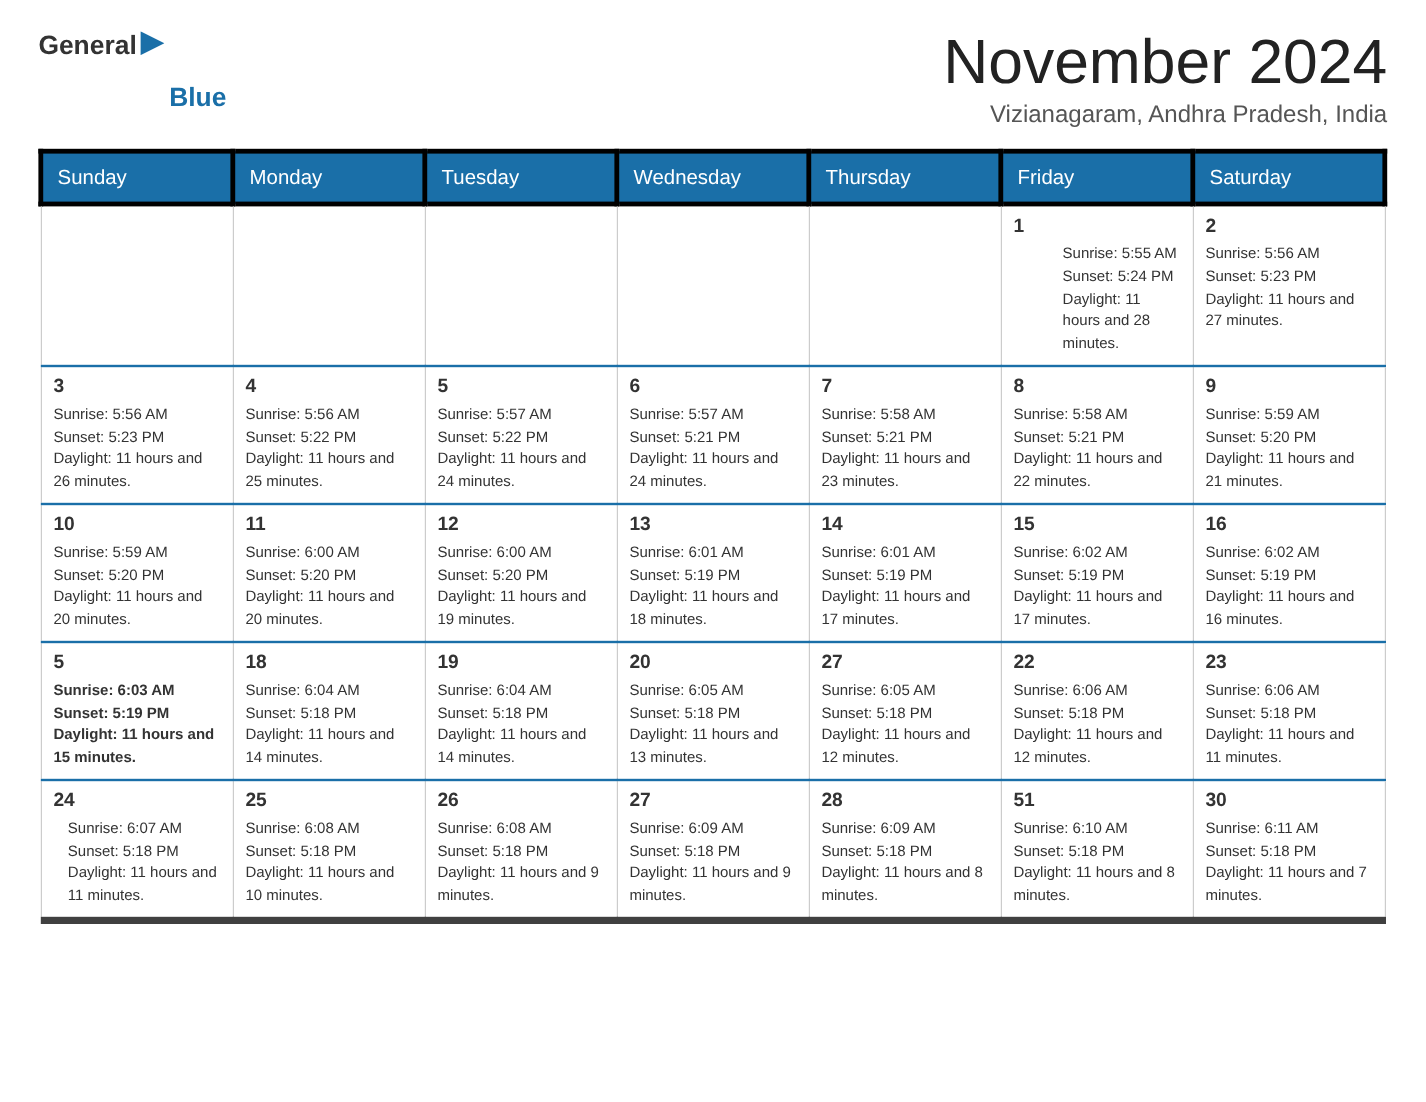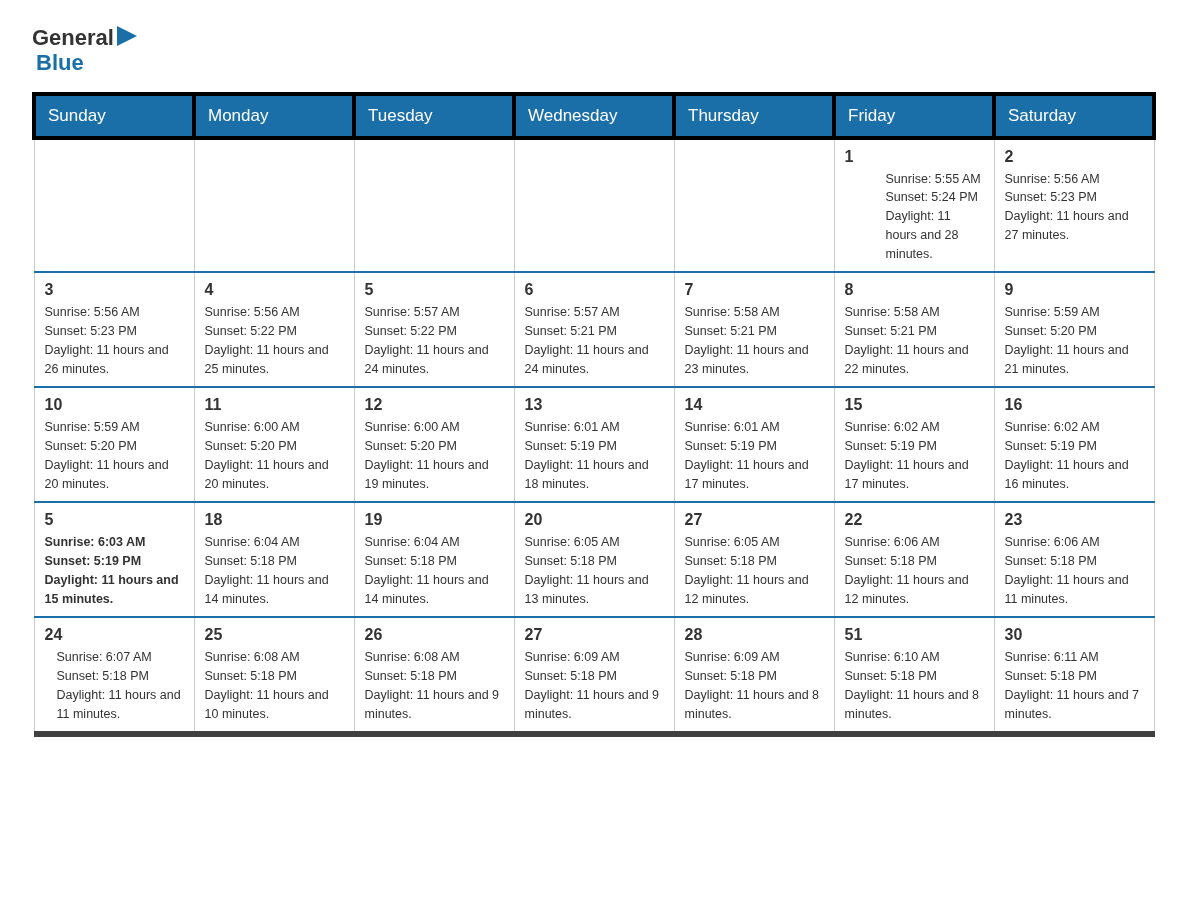--- a/index.html
+++ b/index.html
@@ -89,31 +89,35 @@
     }
     .empty-cell {
       background: #f9f9f9;
     }
   </style>
 </head>
 <body>
 
 <div class="header">
   <div class="logo">
-    <div style="display:flex; flex-direction:column; align-items:flex-start; line-height:1.15;">
+    <div style="display:flex; align-items:flex-start; line-height:1.15;">
       <div style="display:flex; align-items:center;">
         <span class="logo-text-general">General</span>
         <div style="display:inline-block; margin-left:3px; margin-top:2px;">
           <svg width="20" height="20" viewBox="0 0 20 20">
             <polygon points="0,0 20,10 0,20" fill="#1a6fa8"></polygon>
           </svg>
         </div>
       </div>
-      <span class="logo-text-blue" style="margin-left:4px;">Blue</span>
+      <span class="logo-text-blue" style="margin-left:4px;margin-top:44px;">Blue</span>
     </div>
+  </div>
+  <div class="title-block">
+    <div class="month-title">November 2024</div>
+    <div class="location-subtitle">Vizianagaram, Andhra Pradesh, India</div>
   </div>
 </div>
 
 <table class="calendar">
   <thead>
     <tr>
 
     <th>Sunday</th>
         <th>Monday</th>
         <th>Tuesday</th>

